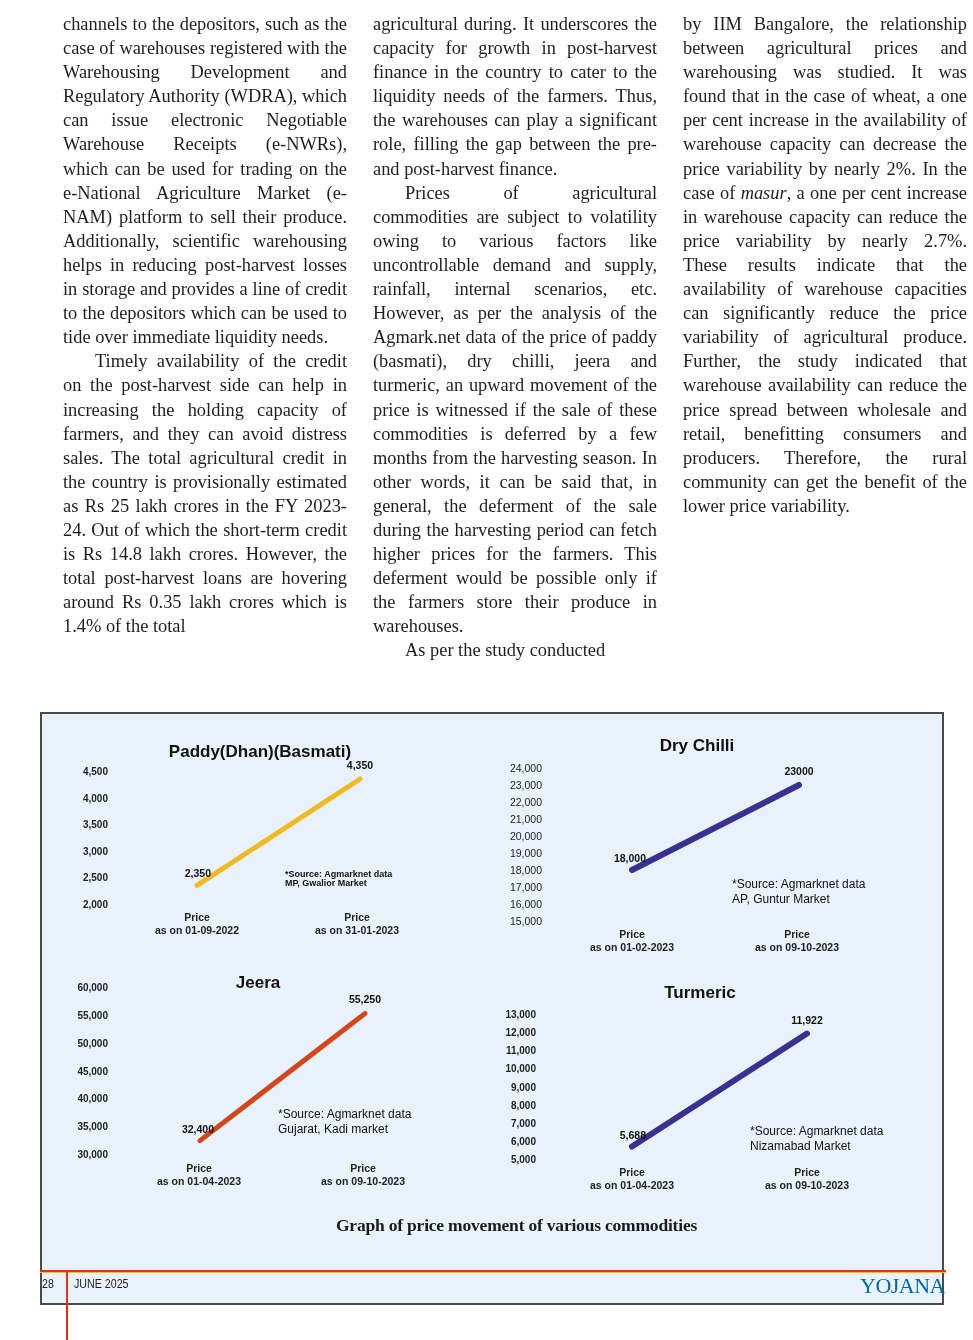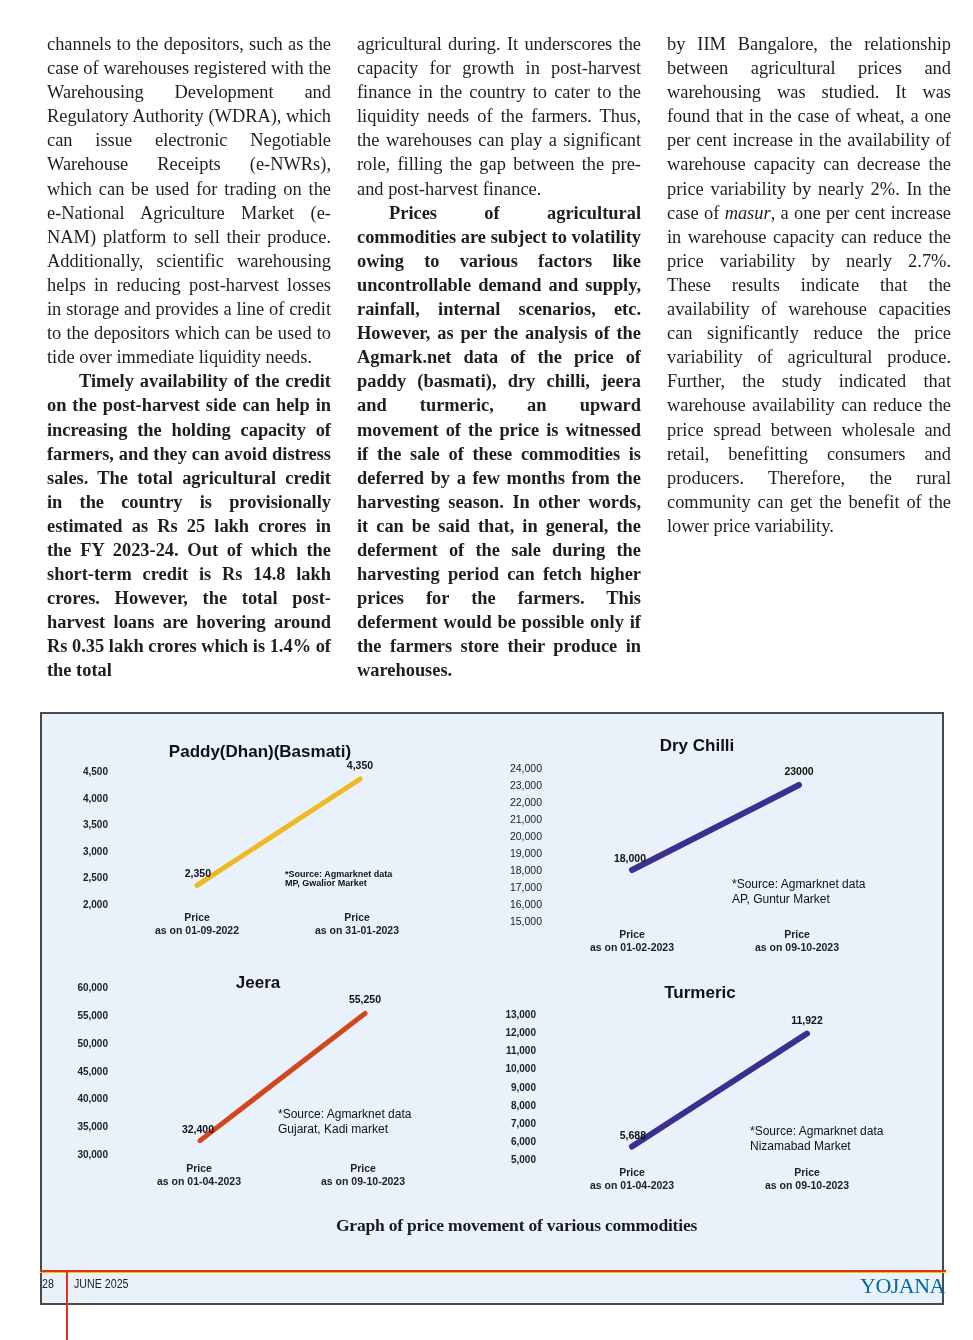--- a/index.html
+++ b/index.html
@@ -2,27 +2,27 @@
 <html><head>
 <meta charset="utf-8">
 <style>
   html, body { margin: 0; padding: 0; }
   body {
     width: 973px; height: 1340px; position: relative; overflow: hidden;
     background: #ffffff; color: #1c1c1c;
     font-family: "DejaVu Serif", "Liberation Serif", serif;
   }
   .col {
-    position: absolute; top: 32px; width: 284px;
+    position: absolute; top: 12px; width: 284px;
     font-family: "Liberation Serif", "DejaVu Serif", serif;
     font-size: 18.4px; line-height: 24.1px;
-    text-align: justify; color: #1e1e1e;
+    text-align: justify; color: #1e1e1e; margin-left: 16px;
   }
   .col p { margin: 0; }
-  .col p.indent { text-indent: 32px; font-weight: bold; }
+  .col p.indent { text-indent: 32px; }
   #col1 { left: 47px; }
   #col2 { left: 357px; }
   #col3 { left: 667px; }
 
   #chart-panel {
     position: absolute; left: 40px; top: 712px; width: 904px; height: 593px;
     border: 2px solid #4a4a4a; background: #e9f2fb; box-sizing: border-box;
   }
   #chart-panel svg { position: absolute; left: 0; top: 0; }
   .chart-title { font-family: "Liberation Sans", "DejaVu Sans", sans-serif; font-weight: bold; font-size: 17px; fill: #111; }
@@ -64,20 +64,21 @@
 </head>
 <body>
 
 <div id="col1" class="col">
   <p>channels to the depositors, such as the case of warehouses registered with the Warehousing Development and Regulatory Authority (WDRA), which can issue electronic Negotiable Warehouse Receipts (e-NWRs), which can be used for trading on the e-National Agriculture Market (e-NAM) platform to sell their produce. Additionally, scientific warehousing helps in reducing post-harvest losses in storage and provides a line of credit to the depositors which can be used to tide over immediate liquidity needs.</p>
   <p class="indent">Timely availability of the credit on the post-harvest side can help in increasing the holding capacity of farmers, and they can avoid distress sales. The total agricultural credit in the country is provisionally estimated as Rs 25 lakh crores in the FY 2023-24. Out of which the short-term credit is Rs 14.8 lakh crores. However, the total post-harvest loans are hovering around Rs 0.35 lakh crores which is 1.4% of the total</p>
 </div>
 <div id="col2" class="col">
   <p>agricultural during. It underscores the capacity for growth in post-harvest finance in the country to cater to the liquidity needs of the farmers. Thus, the warehouses can play a significant role, filling the gap between the pre- and post-harvest finance.</p>
   <p class="indent">Prices of agricultural commodities are subject to volatility owing to various factors like uncontrollable demand and supply, rainfall, internal scenarios, etc. However, as per the analysis of the Agmark.net data of the price of paddy (basmati), dry chilli, jeera and turmeric, an upward movement of the price is witnessed if the sale of these commodities is deferred by a few months from the harvesting season. In other words, it can be said that, in general, the deferment of the sale during the harvesting period can fetch higher prices for the farmers. This deferment would be possible only if the farmers store their produce in warehouses.</p>
+  <p class="indent">As per the study conducted</p>
 </div>
 <div id="col3" class="col">
   <p><span>by IIM Bangalore, the relationship between agricultural prices and warehousing was studied. It was found that in the case of wheat, a one per cent increase in the availability of warehouse capacity can decrease the price variability by nearly 2%. In the case of </span><em>masur</em><span>, a one per cent increase in warehouse capacity can reduce the price variability by nearly 2.7%. These results indicate that the availability of warehouse capacities can significantly reduce the price variability of agricultural produce. Further, the study indicated that warehouse availability can reduce the price spread between wholesale and retail, benefitting consumers and producers. Therefore, the rural community can get the benefit of the lower price variability.</span></p>
 </div>
 
 <div id="chart-panel">
   <svg id="charts-svg" width="904" height="493">
       <text x="218" y="43" text-anchor="middle" class="chart-title">Paddy(Dhan)(Basmati)</text>
       <text x="66" y="194" text-anchor="end" class="tick">2,000</text>
       <text x="66" y="167.4" text-anchor="end" class="tick">2,500</text>

